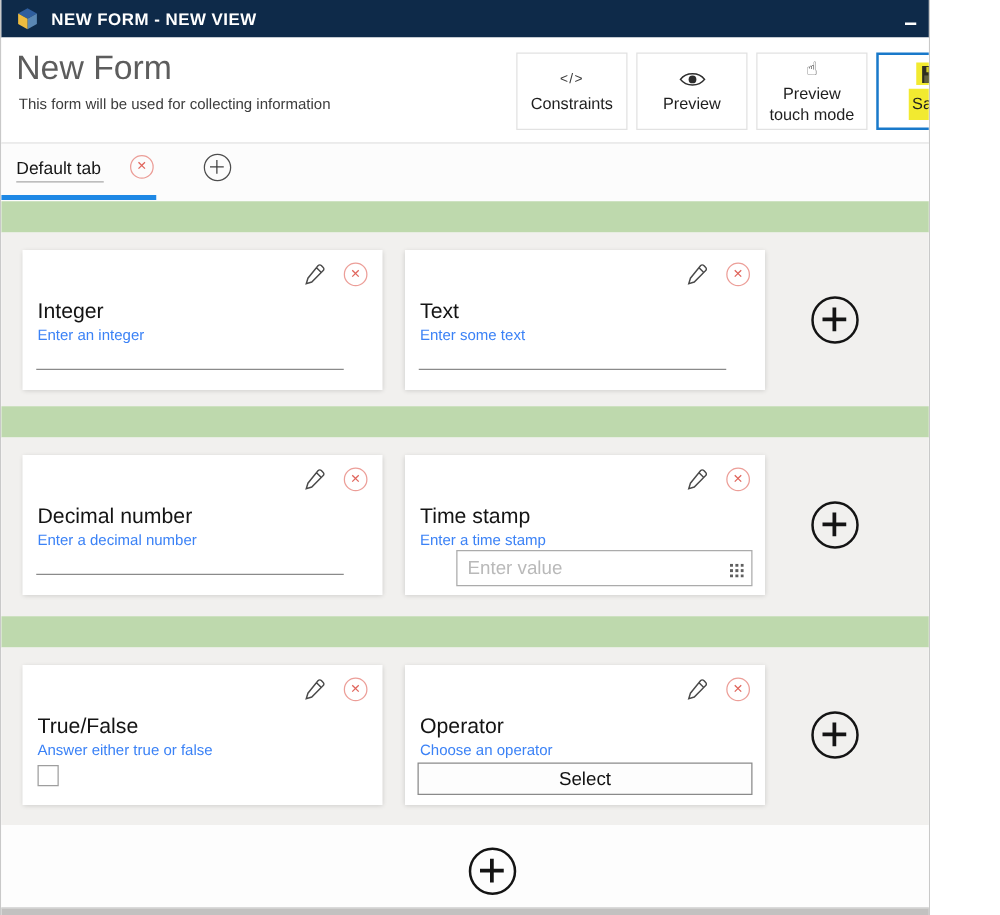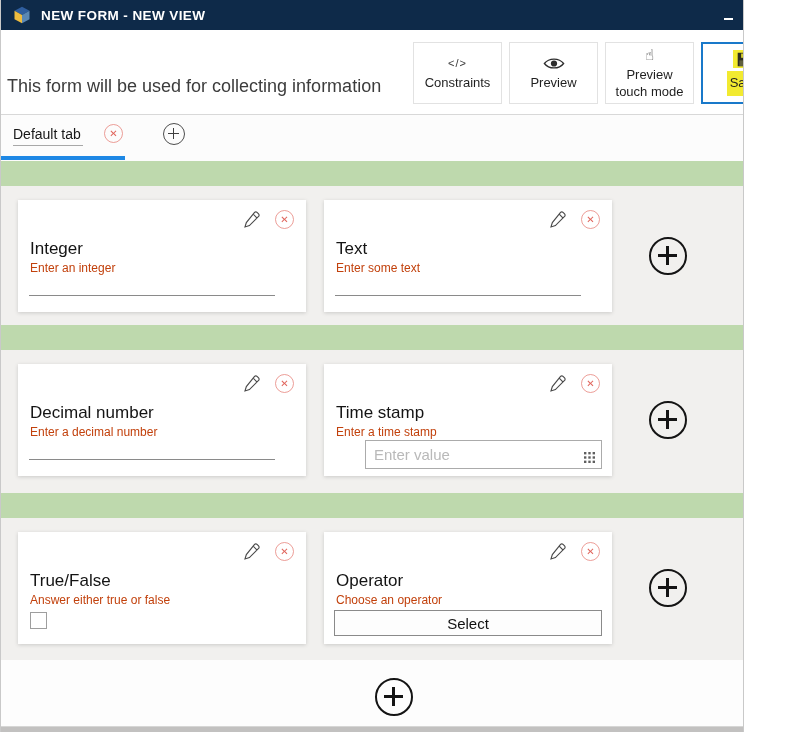--- a/index.html
+++ b/index.html
@@ -15,21 +15,21 @@
   .win-controls { position:absolute; right:10px; top:0; height:30px; display:flex; align-items:center; gap:14px; }
   .wc { width:14px; height:14px; display:flex; align-items:center; justify-content:center; cursor:default; }
   .wc-min span { display:block; width:9px; height:2px; background:#fff; margin-top:8px; }
   .wc-max span { display:block; width:9px; height:9px; border:2px solid #fff; }
   .wc-close { color:#fff; font-size:12px; font-weight:bold; font-family:"DejaVu Sans", sans-serif; }
 
   
   .header { position:absolute; left:0; top:30px; width:800px; height:85px; background:#fff;
             border-bottom:1px solid #d8d8d8; }
   .page-title { position:absolute; left:12px; top:9px; font-size:27px; color:#5d5d5d; }
-  .page-subtitle { position:absolute; left:6px; top:46px; font-size:18px; color:#3c3c3c; }
+  .page-subtitle { position:absolute; left:14px; top:46px; font-size:12px; color:#3c3c3c; }
   .hdr-buttons { position:absolute; top:12px; right:13px; display:flex; gap:7px; }
   .hbtn { width:89px; height:62px; background:#fff; border:1px solid #e2e2e2; display:flex;
           flex-direction:column; align-items:center; justify-content:center; gap:3px; cursor:pointer; }
   .hbtn-icon { height:18px; display:flex; align-items:center; justify-content:center; color:#2d2d2d; }
   .glyph-code { font-size:11px; color:#3a3a3a; letter-spacing:1px; }
   .glyph-touch { font-size:15px; font-family:"DejaVu Sans", sans-serif; color:#3a3a3a; }
   .hbtn-label { font-size:13px; color:#1f1f1f; text-align:right; line-height:1.25; }
   .hbtn-touch .hbtn-label { width:74px; text-align:center; }
   .hbtn-save { border:2px solid #1979ca; width:87px; }
   .save-hl { background:#f2ea30; padding:4px 3px; }
@@ -83,21 +83,21 @@
   .footer .plus-lg { position:absolute; left:374px; top:18px; }
   .section .plus-lg { position:absolute; left:648px; top:51px; }
 
   
   .card { position:absolute; top:14px; width:288px; height:112px; background:#fff;
           box-shadow:0 1px 4px rgba(0,0,0,.16); }
   .card-a { left:17px; } .card-b { left:323px; }
   .card-icons { position:absolute; top:9px; right:12px; display:flex; align-items:center; gap:13px; }
   .edit-icon { width:21px; height:21px; cursor:pointer; }
   .card-title { position:absolute; left:12px; top:39px; font-size:17px; color:#141414; }
-  .card-sub { position:absolute; left:12px; top:61px; font-size:12px; color:#c2410c; }
+  .card-sub { position:absolute; left:12px; top:61px; font-size:12px; color:#3b82f6; }
   .u-line { position:absolute; left:11px; top:95px; width:246px; border-bottom:1px solid #8a8a8a; cursor:text; }
   .ts-input-wrap { position:absolute; left:10px; top:76px; width:268px; height:29px;padding-left:31px; }
   .ts-input { width:100%; height:100%; border:1px solid #ababab; font-size:15px; padding:0 24px 0 8px;
               font-family:"Liberation Sans", sans-serif; color:#333; background:#fff; }
   .ts-input::placeholder { color:#b9b9b9; }
   .grid-icon { position:absolute; right:7px; top:9px; }
   .checkbox { position:absolute; left:12px; top:80px; width:17px; height:17px; border:1px solid #9e9e9e;
               background:#fff; cursor:pointer; }
   .select-btn { position:absolute; left:10px; top:78px; width:268px; height:26px; border:1px solid #8a8a8a;
                 background:#fdfdfd; display:flex; align-items:center; justify-content:center;
@@ -120,20 +120,21 @@
           <span></span>
         </span>
       <span class="wc wc-max">
           <span></span>
         </span>
       <span class="wc wc-close">✕</span>
     </div>
   </div>
 
   <div class="header">
+    <div class="page-title">New Form</div>
     <div class="page-subtitle">This form will be used for collecting information</div>
     <div class="hdr-buttons">
       <div class="hbtn">
         <span class="hbtn-icon glyph-code">&lt;/&gt;</span>
         <span class="hbtn-label">Constraints</span>
       </div>
       <div class="hbtn">
         <span class="hbtn-icon">
           <svg width="22" height="15" viewBox="0 0 24 16">
             <path d="M1.5 8 C6.5 1.5 17.5 1.5 22.5 8 C17.5 14.5 6.5 14.5 1.5 8 Z" fill="none" stroke="#2d2d2d" stroke-width="1.4"></path>

